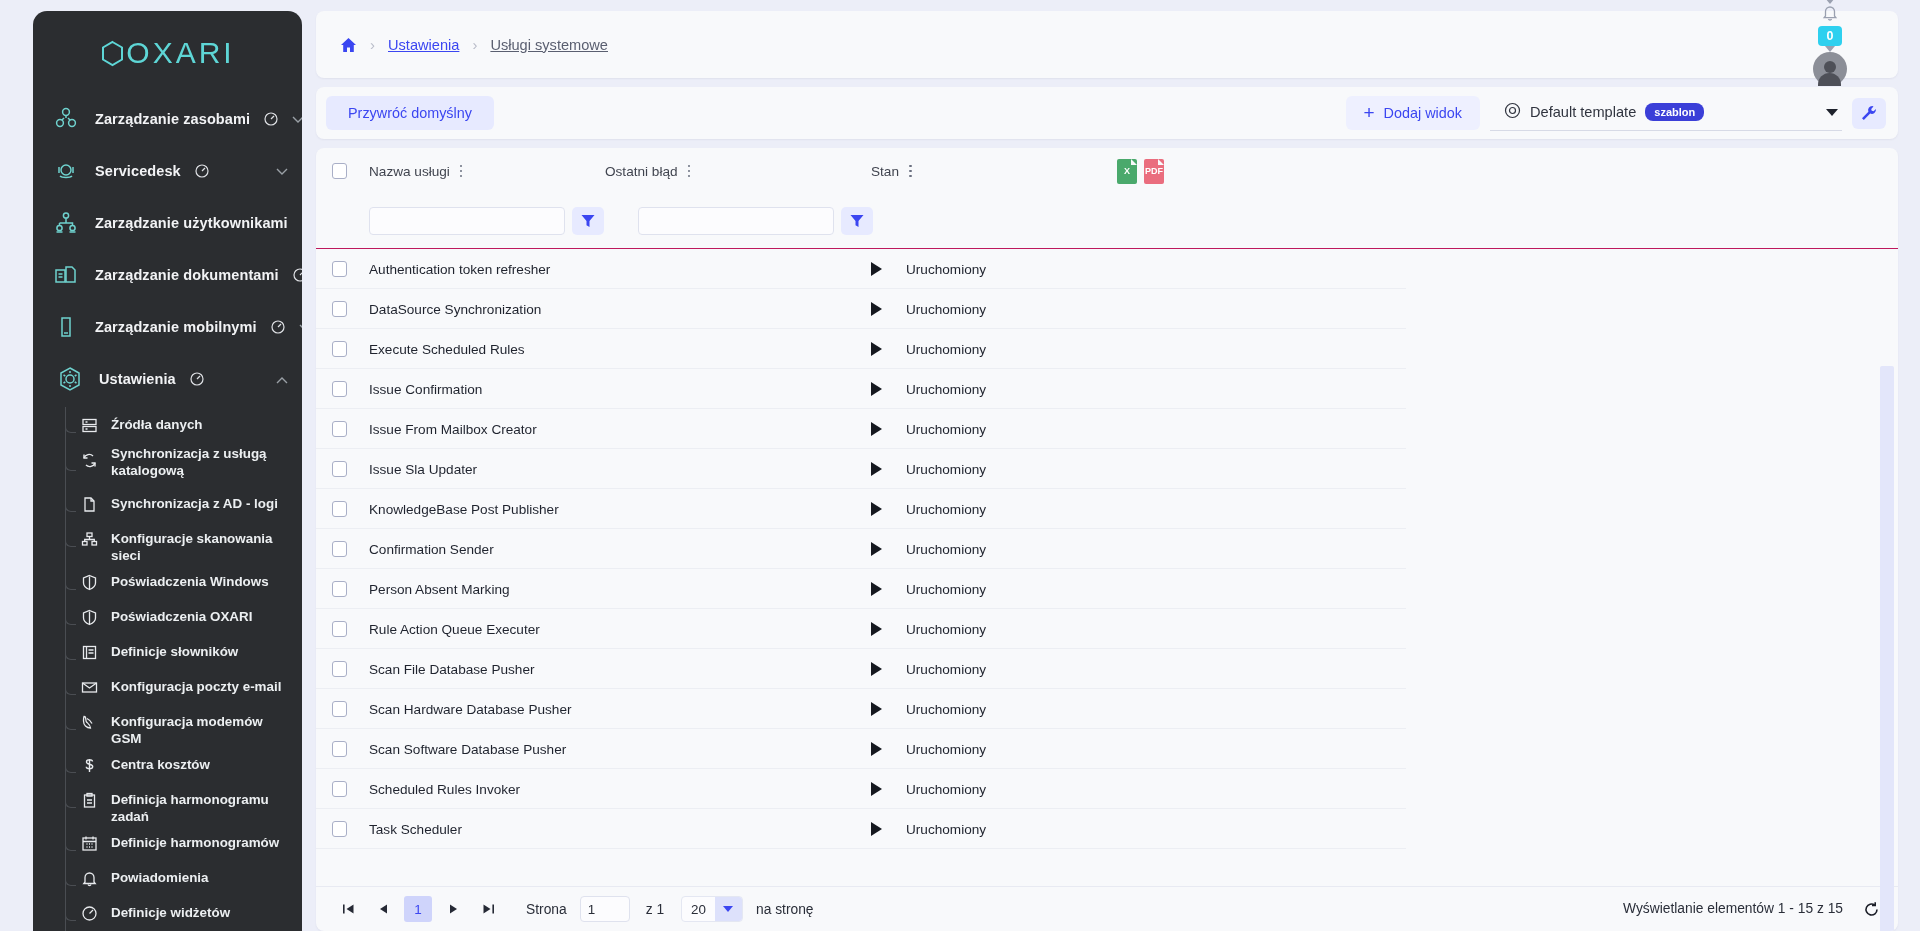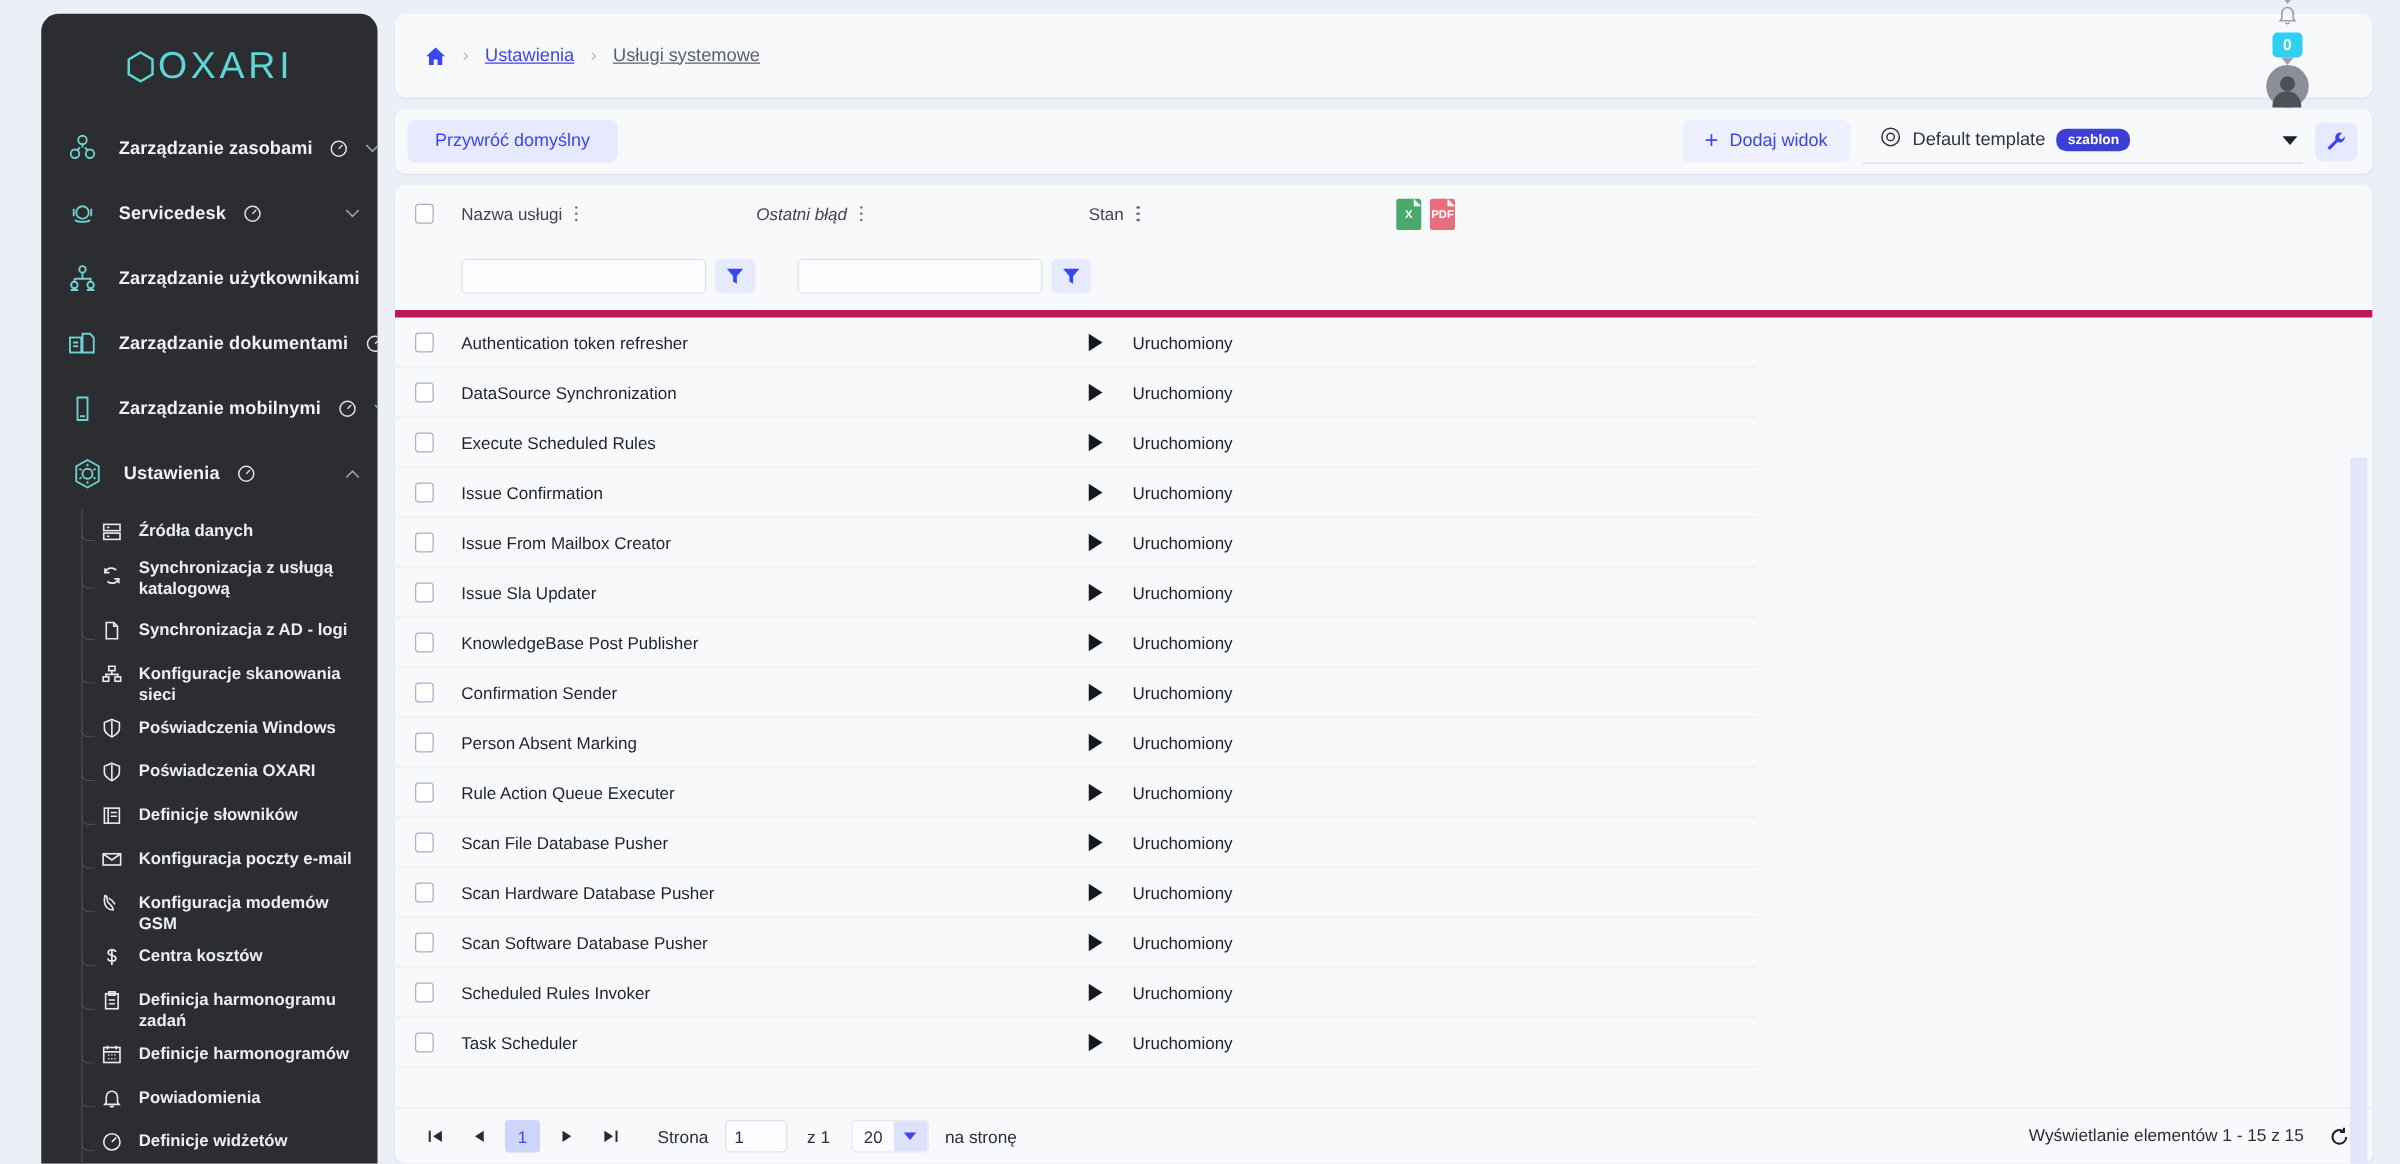--- a/index.html
+++ b/index.html
@@ -115,31 +115,31 @@
     display:flex; align-items:center; gap:9px; border-bottom:1px solid #d7dae6;
     padding:6px 4px 7px 14px; width:352px; margin-left:10px;
   }
   .tmpl-name { color:#30343f; font-size:14.6px; white-space:nowrap;}
   .chip { background:#3b3fd8; color:#fff; font-size:11px; font-weight:700; border-radius:8px; padding:3px 9px; }
   .tmpl-caret { margin-left:auto; width:0;height:0;border-left:6px solid transparent;border-right:6px solid transparent;border-top:7px solid #1e222c; }
   .wrench-btn { background:#e7eaff; border:none; border-radius:6px; width:34px;height:31px; margin-left:10px; cursor:pointer; display:flex;align-items:center;justify-content:center; color:#3b46f1;}
 
   
   #tablecard { flex:1 1 auto; display:flex; flex-direction:column; overflow:hidden; position:relative; }
-  .thead { border-bottom:6px solid #be185d; }
+  .thead { border-bottom:1px solid #be185d; }
   .throw { display:flex; align-items:center; height:46px; padding:0 0 0 16px; position:relative; }
   .cb {
     width:15px;height:16px;border:1.4px solid #a9afc7;border-radius:3px;background:#fff;
     flex:0 0 15px; cursor:pointer;
   }
   .th { display:flex; align-items:center; gap:10px; color:#40444f; font-size:13.6px; }
   .th .kebab { display:flex; flex-direction:column; gap:2.5px; cursor:pointer; }
   .th .kebab i { width:2.6px;height:2.6px;border-radius:50%;background:#6b7080; display:block;}
   .c-name { width:258px; padding-left:22px; }
-  .c-err  { width:266px;font-style:italic; }
+  .c-err  { width:266px; }
   .c-state{ width:150px; }
   .exports { display:flex; gap:7px; margin-left:96px; }
   .xls, .pdf { width:20px;height:25px; border-radius:2px; position:relative; display:flex;align-items:center;justify-content:center;
                font-size:9px; font-weight:700; color:#fff; }
   .xls { background:#4aa96c; }
   .pdf { background:#ea6d7e; }
   .xls::after,.pdf::after{content:"";position:absolute;top:0;right:0;border-width:0 6px 6px 0;border-style:solid;border-color:#f8f9fb transparent;}
 
   .filterrow { display:flex; align-items:center; height:54px; padding:0 0 0 16px; }
   .fspacer { width:15px; flex:0 0 15px; }

